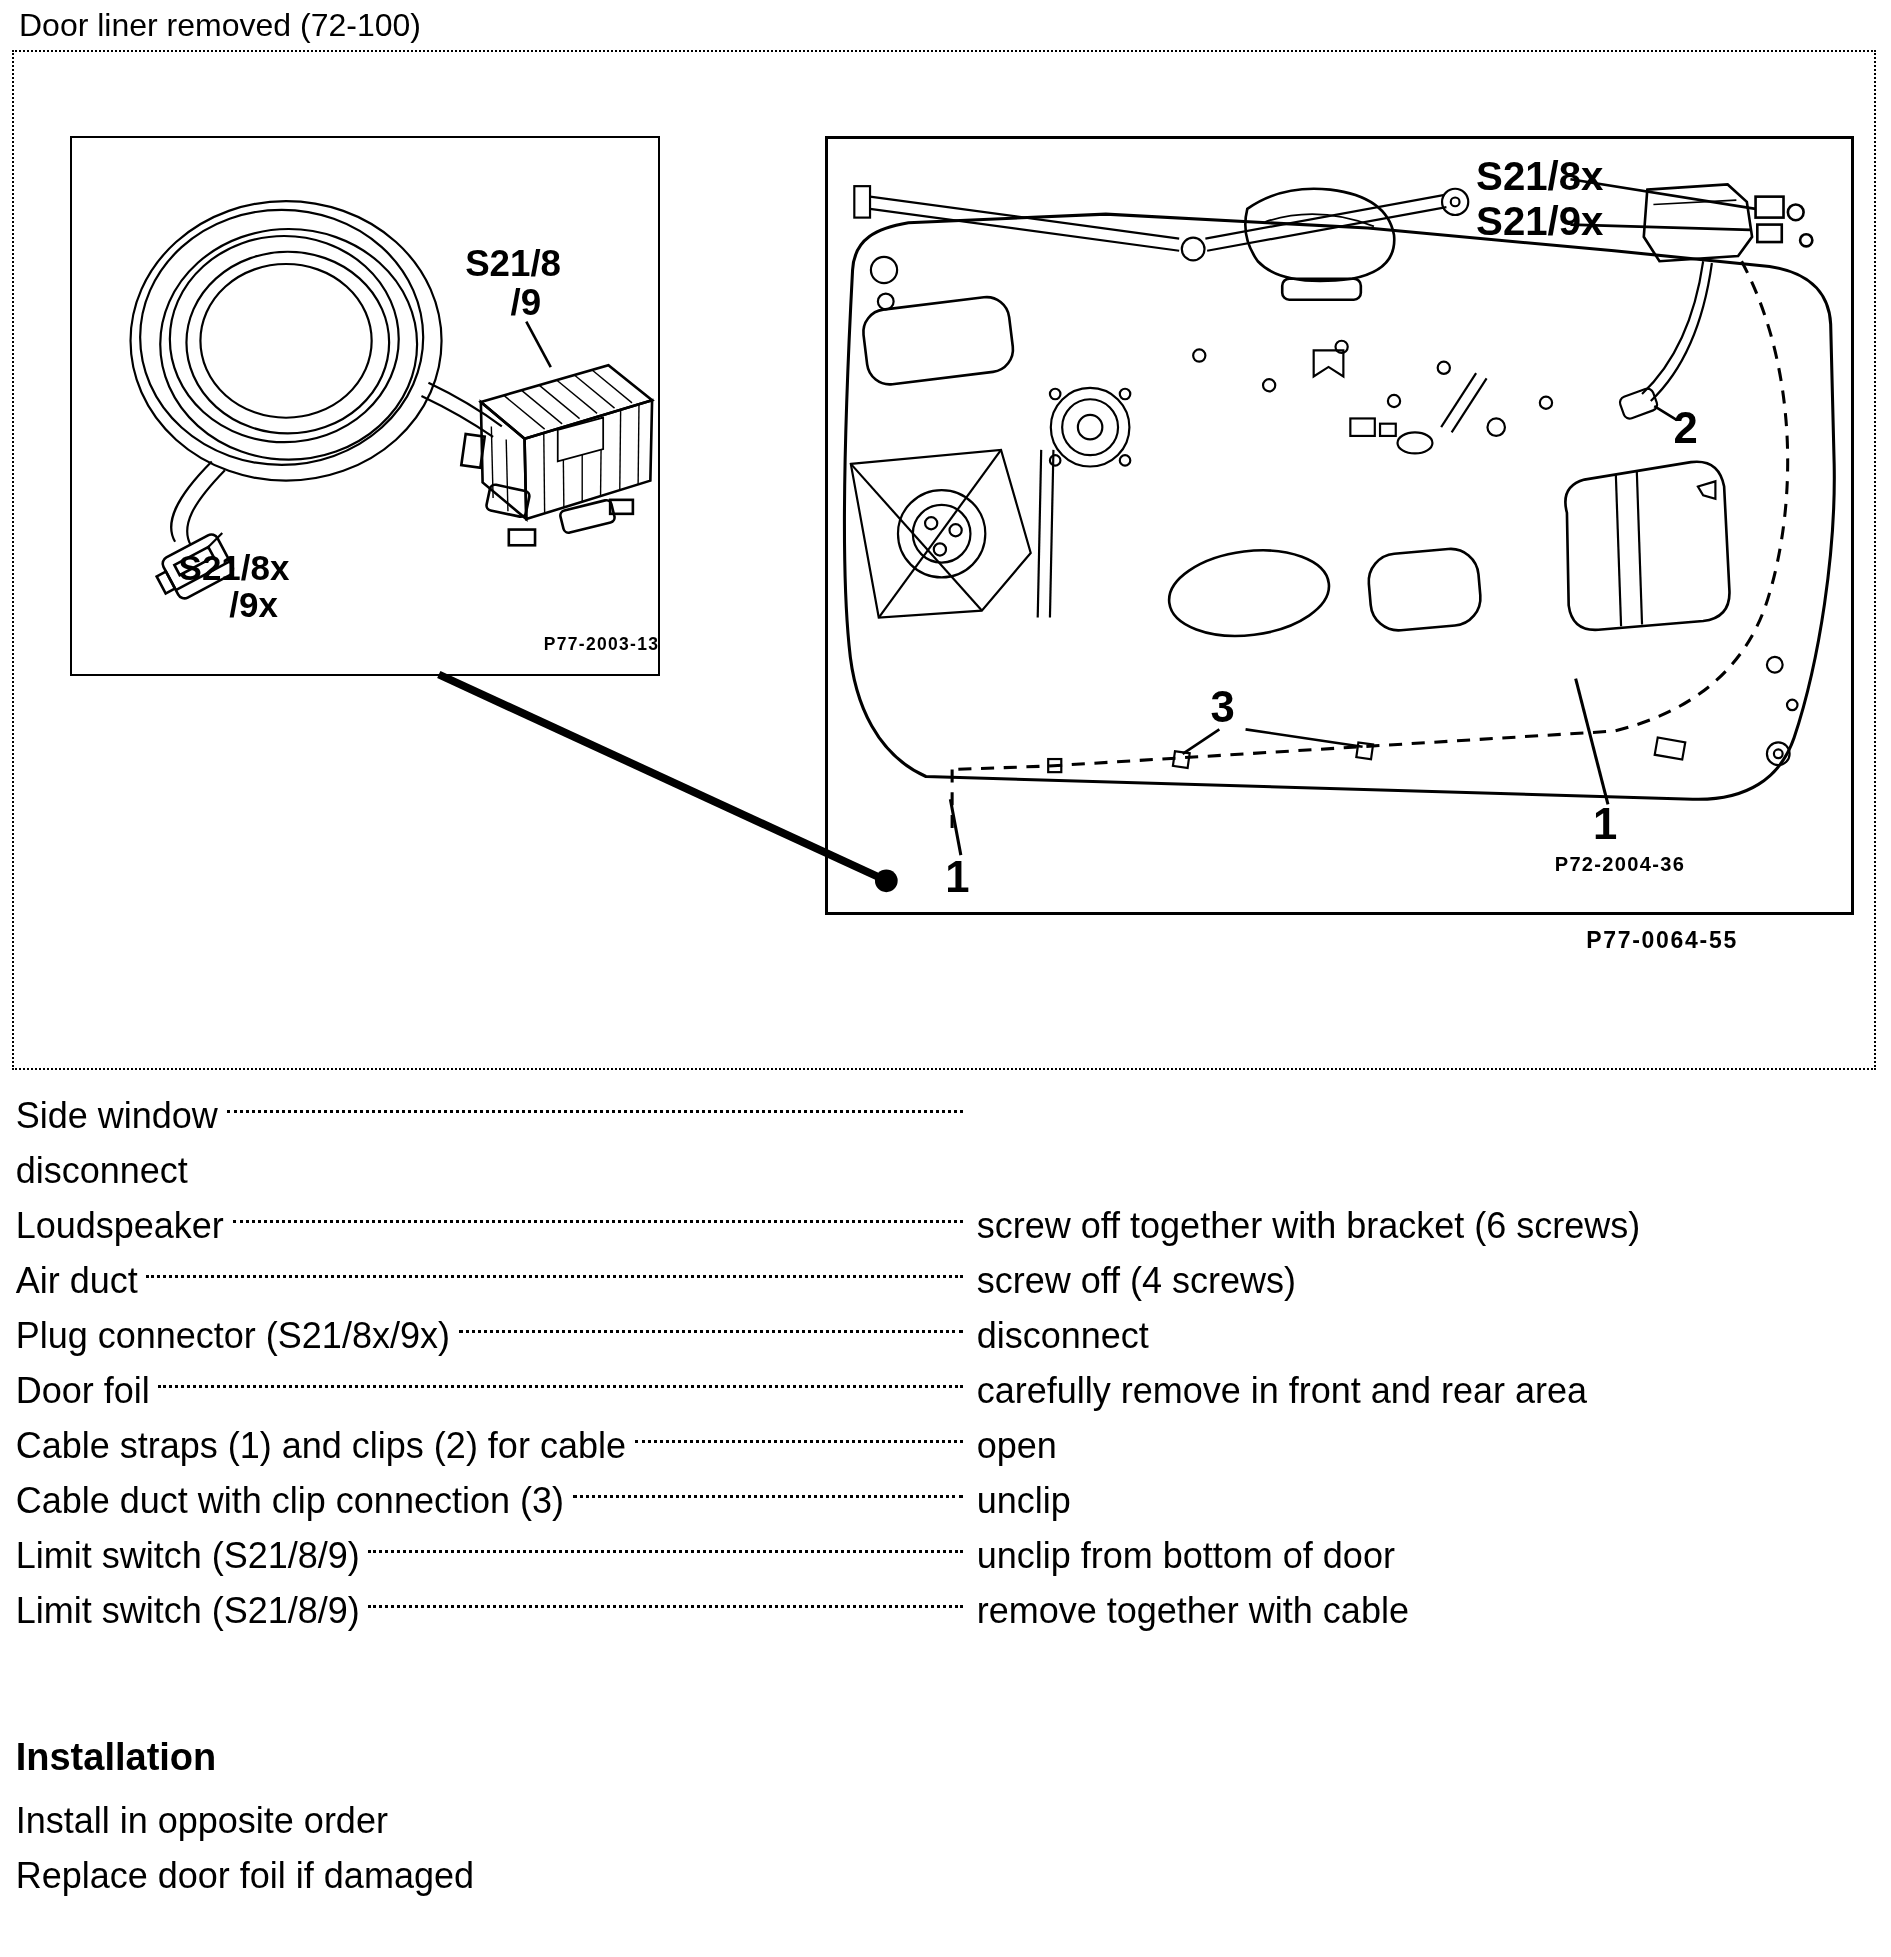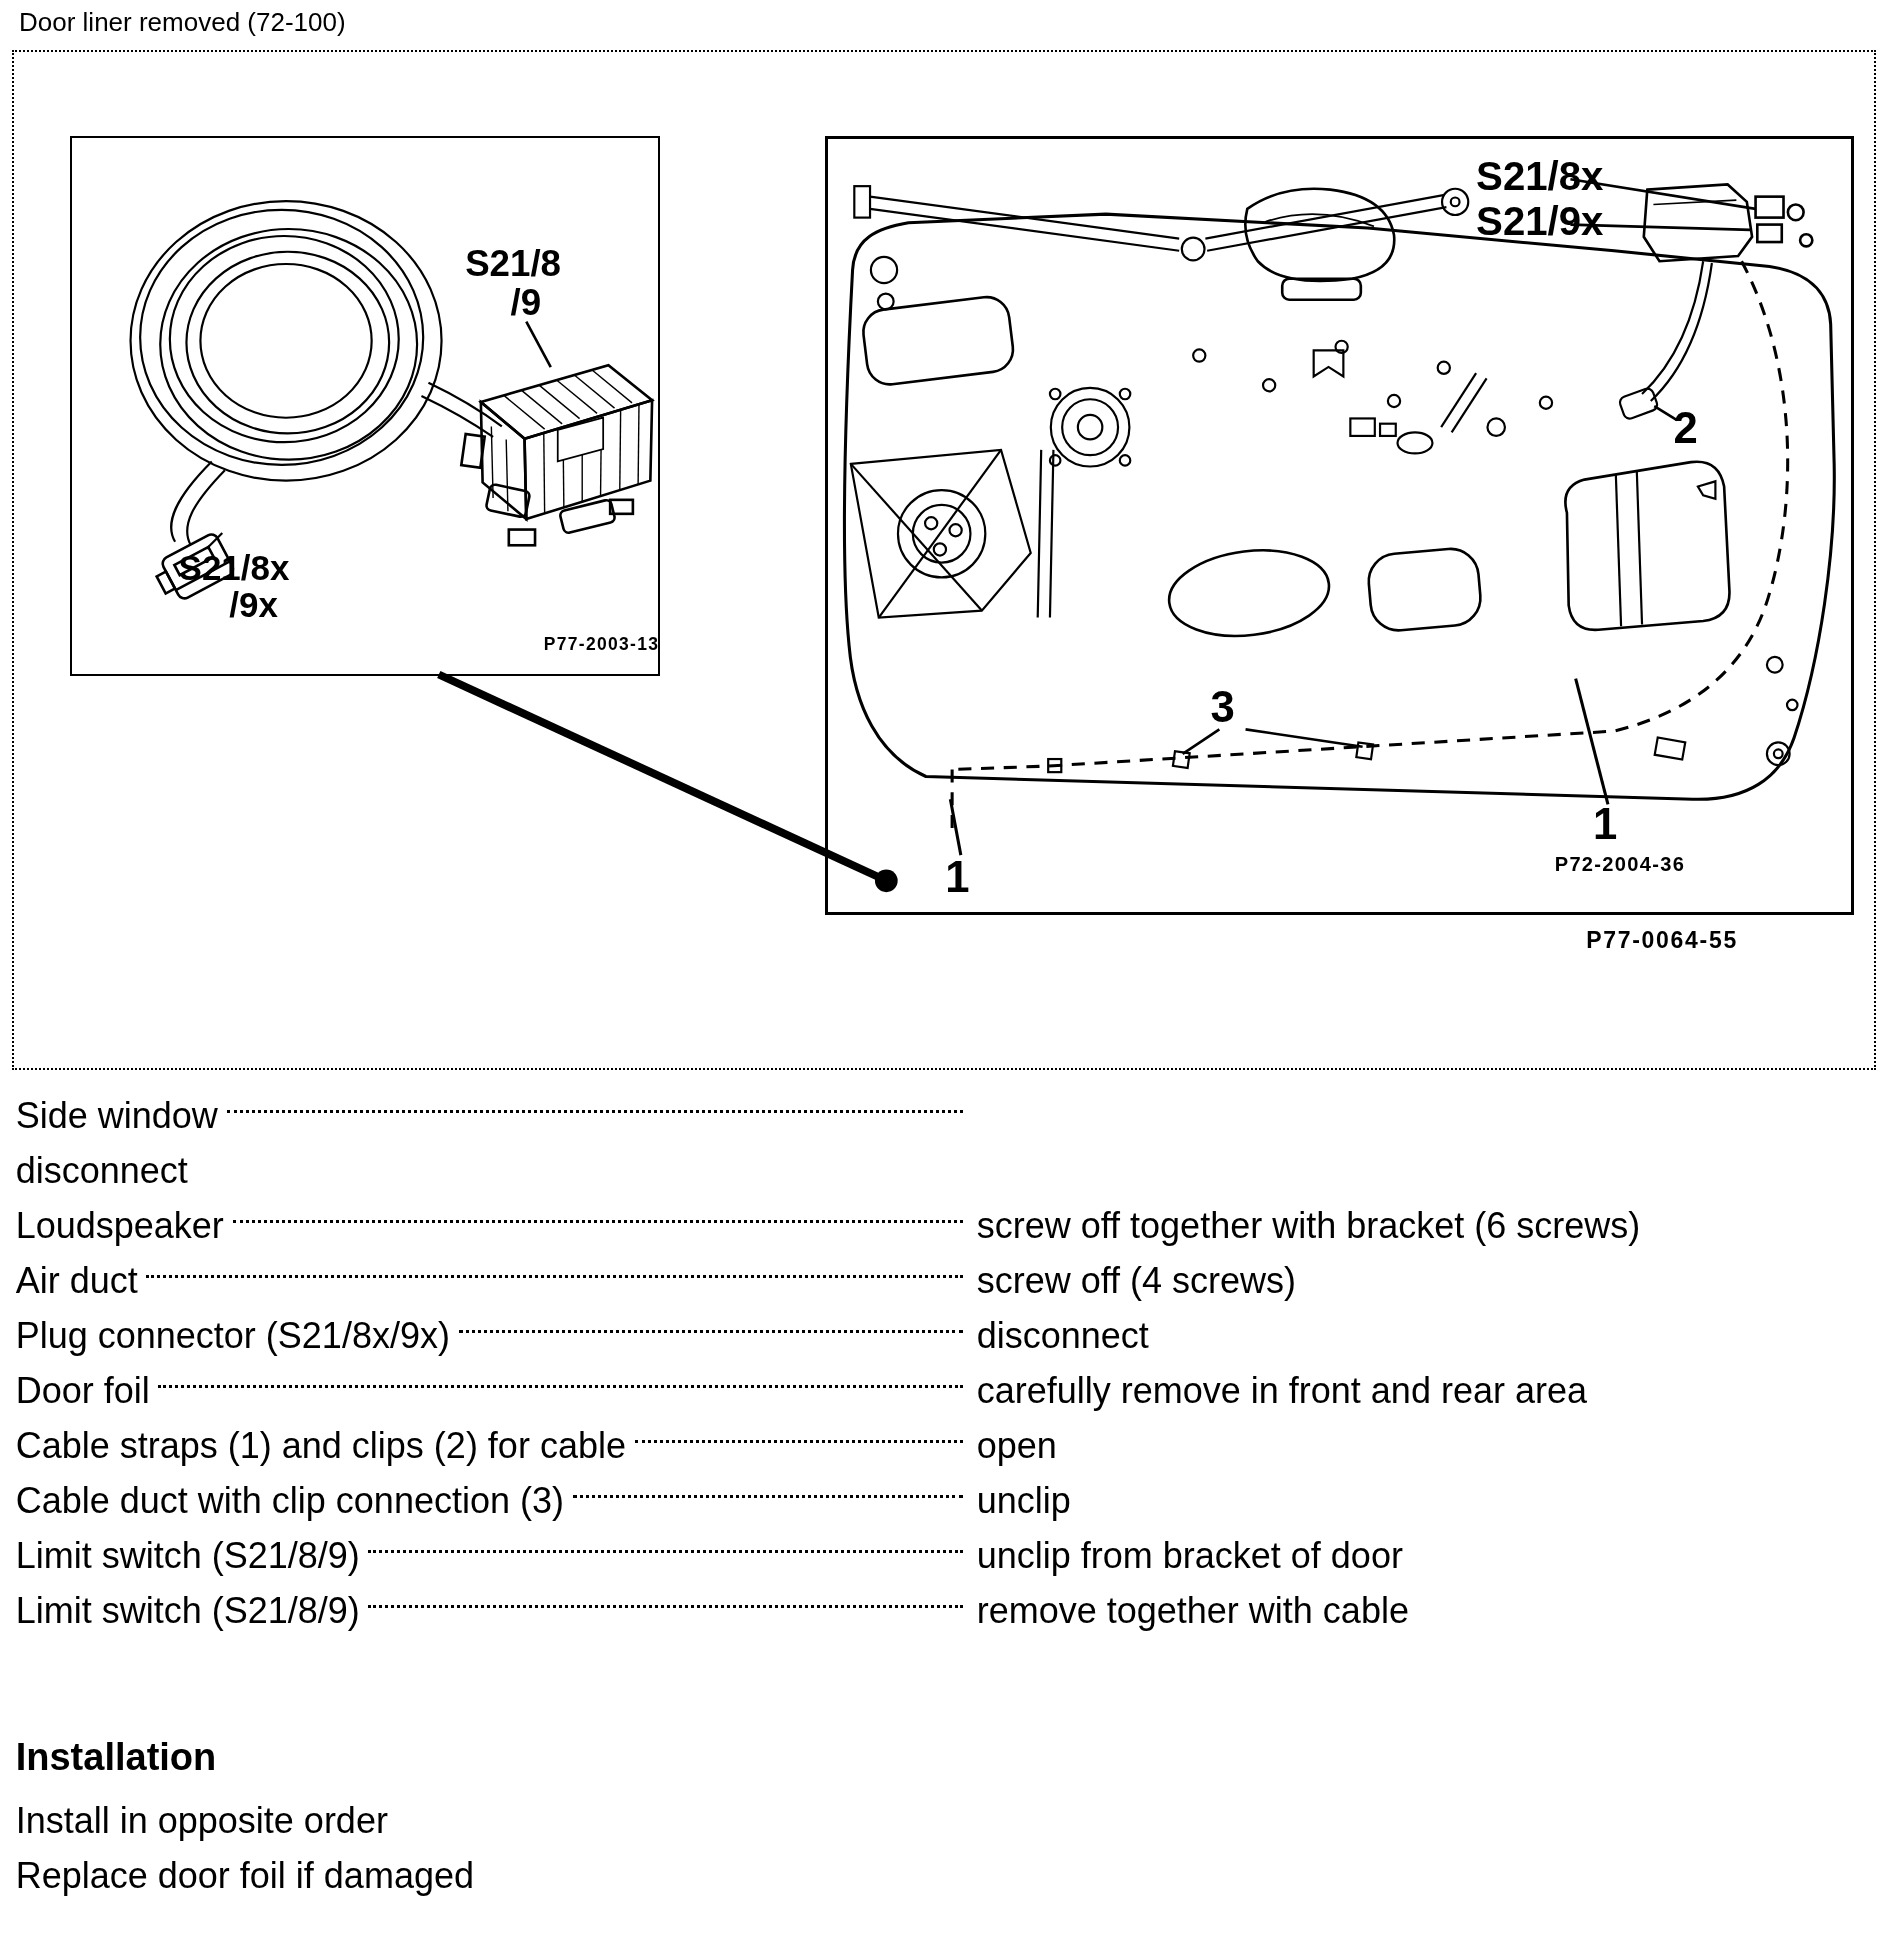--- a/index.html
+++ b/index.html
@@ -1,20 +1,20 @@
 <!DOCTYPE html>
 <html style="font-size:14px"><head>
 <meta charset="utf-8">
 <style>
   html,body { margin:0; padding:0; background:#fff; }
   .page {
     position:relative; width:1892px; height:1957px; background:#fff; color:#000;
     font-family:"Liberation Sans", sans-serif; overflow:hidden;
   }
-  .top-note { position:absolute; left:19px; top:7px; font-size:26px; }
+  .top-note { position:absolute; left:19px; top:7px; font-size:32px; }
 
   .figure-box {
     position:absolute; left:12.2px; top:50px; width:1864px; height:1020px;
     border:2.6px dotted #000; box-sizing:border-box;
   }
   .inset-box {
     position:absolute; left:56px; top:84px; width:590px; height:540px;
     border:2.6px solid #000; box-sizing:border-box; background:#fff;
   }
   .door-box {
@@ -285,21 +285,21 @@
             <span class="step-item">Cable duct with clip connection (3)</span>
             <span class="leader"></span>
           </div>
         <div class="step-action">unclip</div>
       </div>
       <div class="step-row">
         <div class="step-left">
             <span class="step-item">Limit switch (S21/8/9)</span>
             <span class="leader"></span>
           </div>
-        <div class="step-action">unclip from bracket of door</div>
+        <div class="step-action">unclip from bottom of door</div>
       </div>
       <div class="step-row">
         <div class="step-left">
             <span class="step-item">Limit switch (S21/8/9)</span>
             <span class="leader"></span>
           </div>
         <div class="step-action">remove together with cable</div>
       </div>
 
     </div>

